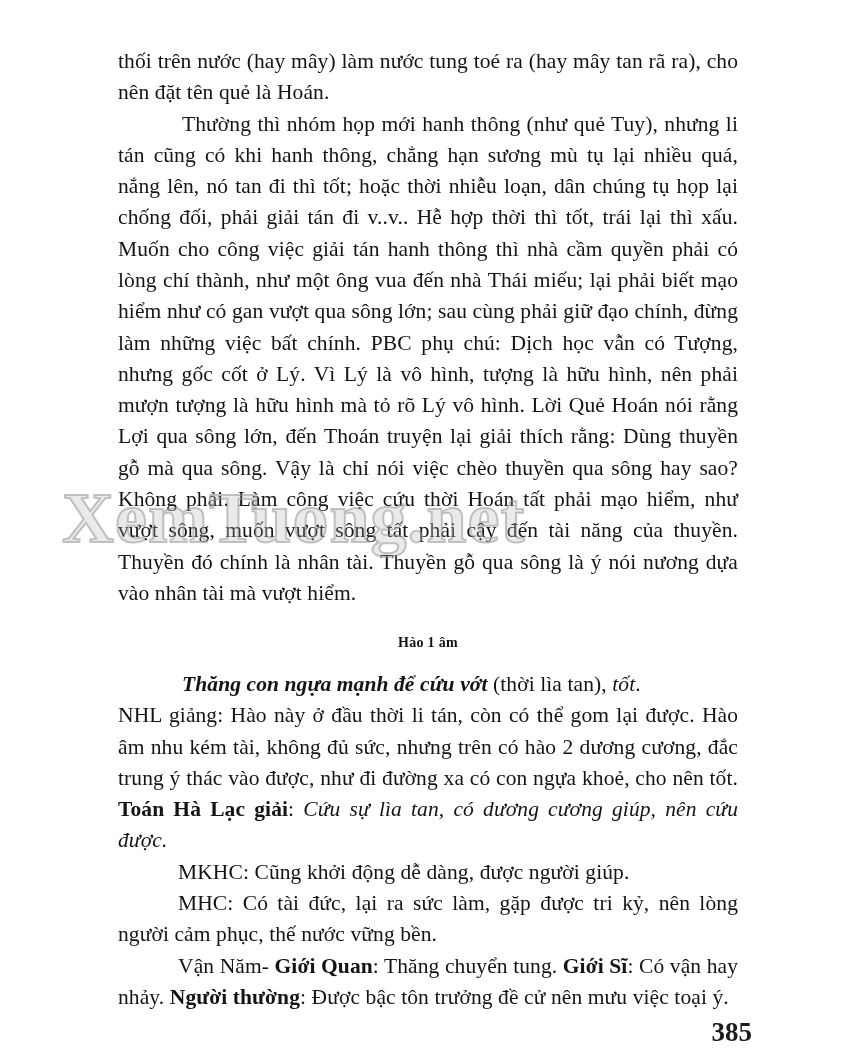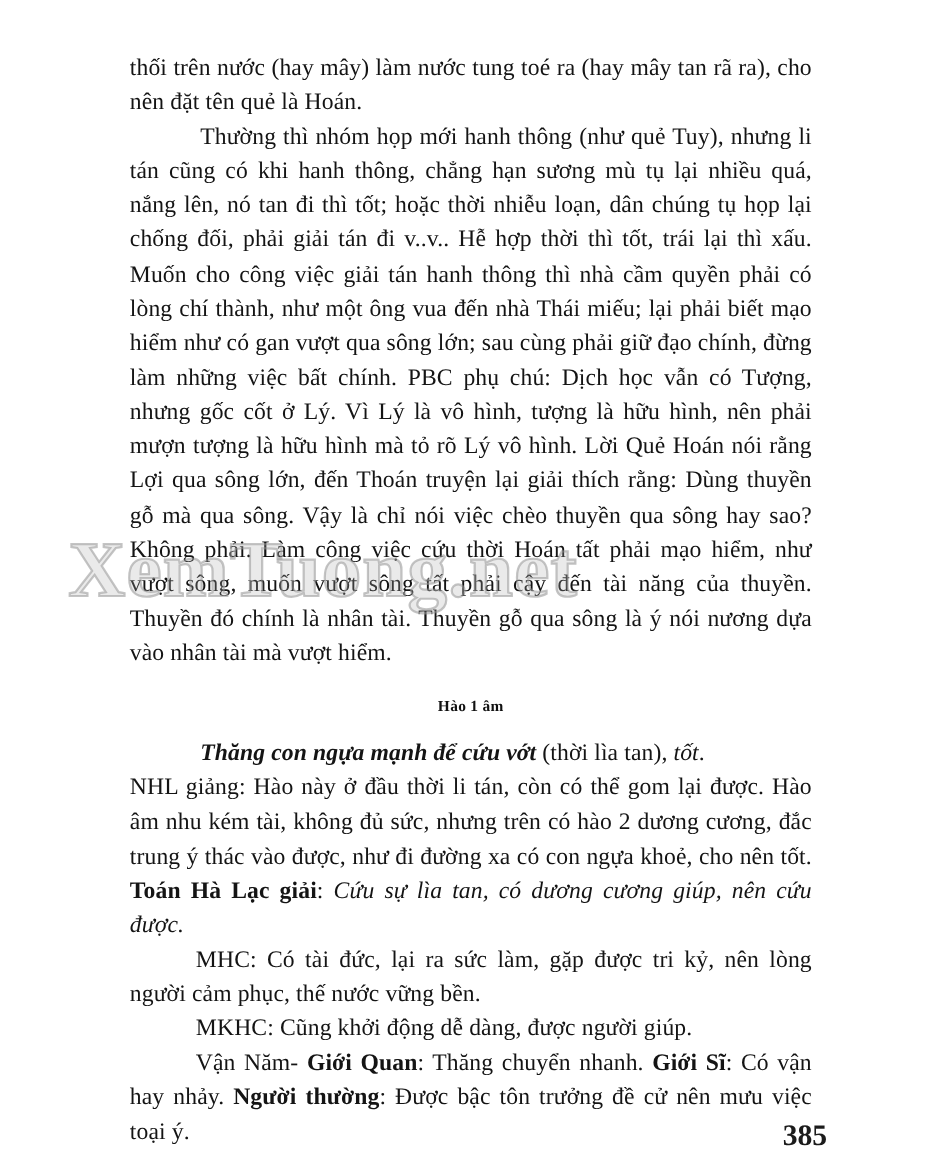--- a/index.html
+++ b/index.html
@@ -126,25 +126,25 @@
     <div class="spacer-lg"></div>
 
     <h2 class="heading">Hào 1 âm</h2>
 
     <div class="spacer-md"></div>
 
     <p class="para indent"><span class="bi">Thăng con ngựa mạnh để cứu vớt</span><span> (thời lìa tan), </span><span class="i">tốt</span><span>.</span></p>
 
     <p class="para"><span>NHL giảng: Hào này ở đầu thời li tán, còn có thể gom lại được. Hào âm nhu kém tài, không đủ sức, nhưng trên có hào 2 dương cương, đắc trung ý thác vào được, như đi đường xa có con ngựa khoẻ, cho nên tốt. </span><span class="b">Toán Hà Lạc giải</span><span>: </span><span class="i">Cứu sự lìa tan, có dương cương giúp, nên cứu được.</span></p>
 
+    <p class="para indent-small"><span>MKHC: Cũng khởi động dễ dàng, được người giúp.</span></p>
+
     <p class="para indent-small"><span>MHC: Có tài đức, lại ra sức làm, gặp được tri kỷ, nên lòng người cảm phục, thế nước vững bền.</span></p>
 
-    <p class="para indent-small"><span>MKHC: Cũng khởi động dễ dàng, được người giúp.</span></p>
-
-    <p class="para indent-small"><span>Vận Năm- </span><span class="b">Giới Quan</span><span>: Thăng chuyển nhanh. </span><span class="b">Giới Sĩ</span><span>: Có vận hay nhảy. </span><span class="b">Người thường</span><span>: Được bậc tôn trưởng đề cử nên mưu việc toại ý.</span></p>
+    <p class="para indent-small"><span>Vận Năm- </span><span class="b">Giới Quan</span><span>: Thăng chuyển tung. </span><span class="b">Giới Sĩ</span><span>: Có vận hay nhảy. </span><span class="b">Người thường</span><span>: Được bậc tôn trưởng đề cử nên mưu việc toại ý.</span></p>
 
   </div>
 
   <div class="watermark">XemTuong.net</div>
 
   <div class="page-number">385</div>
 
 
 </div>
 

